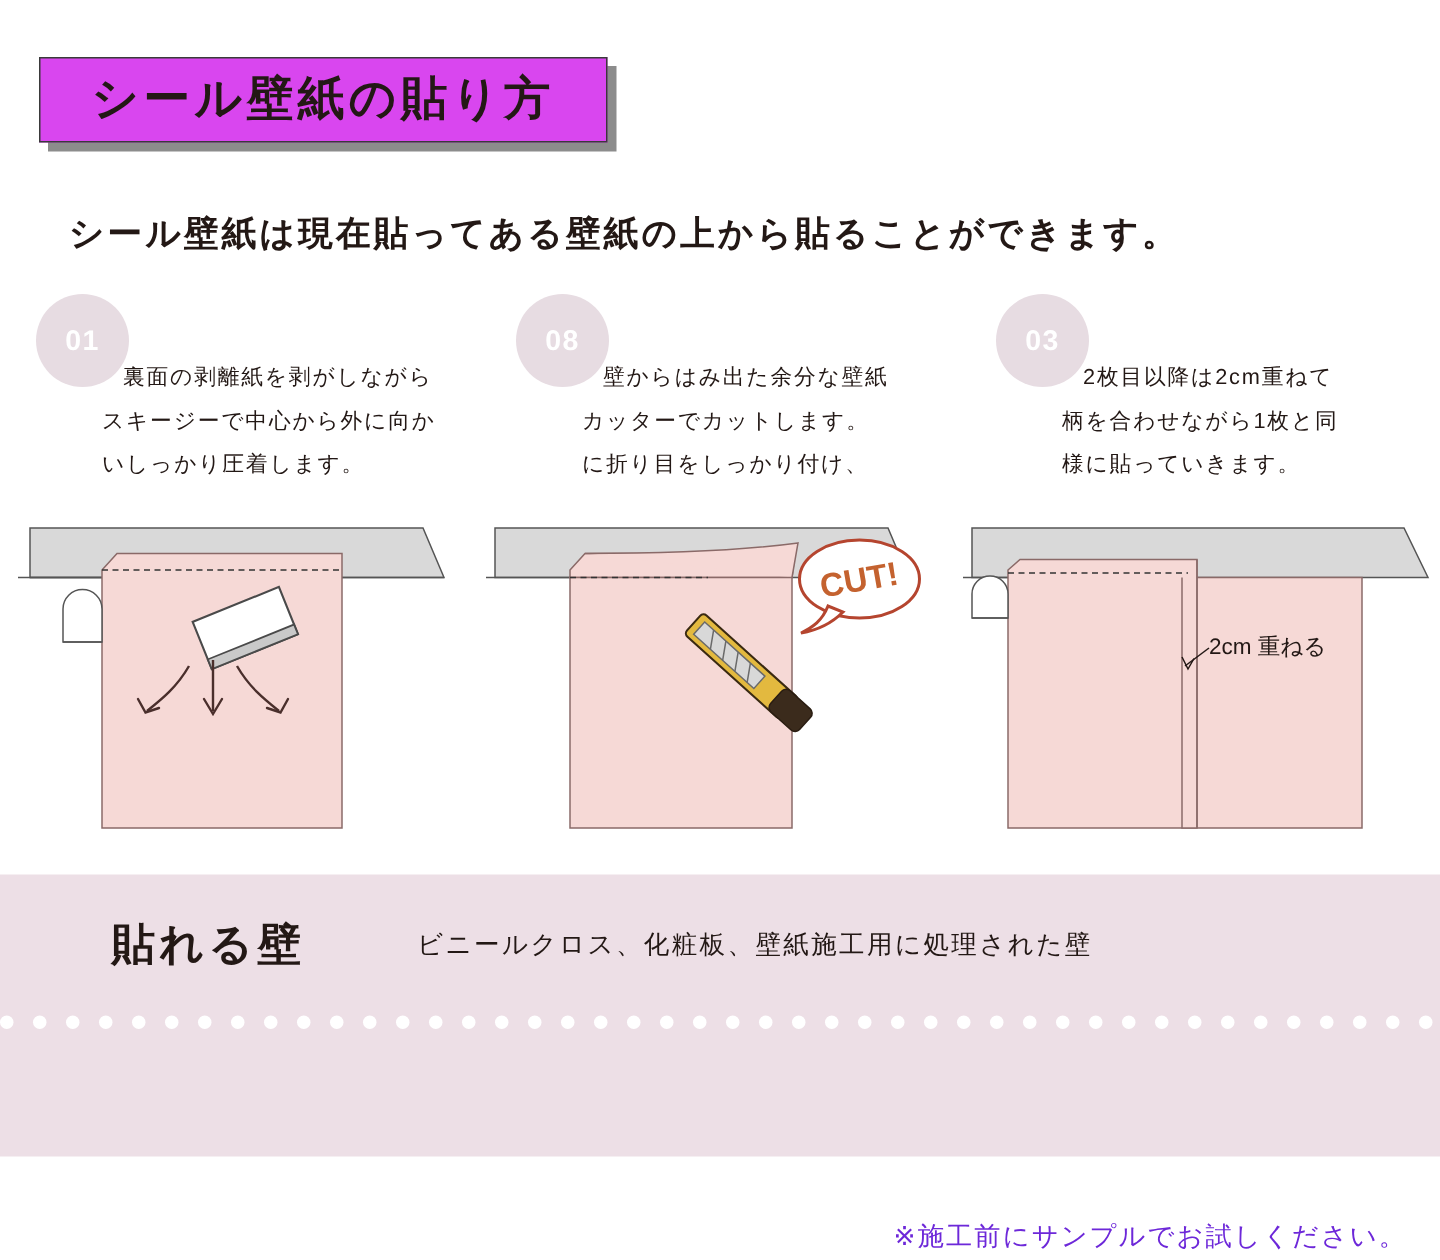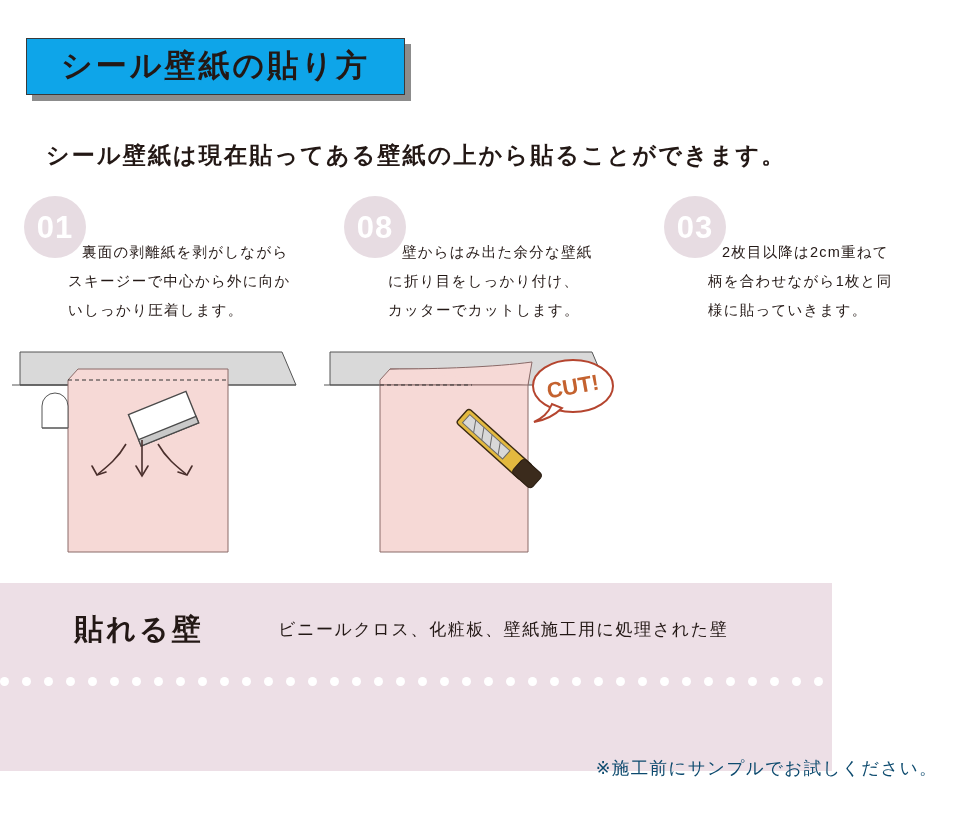--- a/index.html
+++ b/index.html
@@ -18,21 +18,21 @@
 
   
   .title-wrap {
     position: absolute;
     left: 26px;
     top: 38px;
   }
   .title-box {
     position: relative;
     border: 1px solid #3a3a3a;
-    background: #0ea5e9;
+    background: #d946ef;
     padding: 11px 34px 13px 34px;
     display: inline-block;
     box-shadow: 6px 6px 0 0 #8c8c8c;
   }
   .title-text {
     font-size: 31px;
     font-weight: bold;
     letter-spacing: 3px;
     line-height: 1;
     color: #231815;
@@ -70,21 +70,21 @@
     width: 62px;
     height: 62px;
     border-radius: 50%;
     background: #e7dce2;
     display: flex;
     align-items: center;
     justify-content: center;
   }
   .step-badge span {
     color: #ffffff;
-    font-size: 31px;
+    font-size: 19px;
     font-weight: bold;
     letter-spacing: 1px;
     line-height: 1;
   }
   .step-text {
     position: relative;
     z-index: 2;
     padding-left: 68px;
     padding-right: 16px;
     padding-top: 42px;
@@ -110,21 +110,21 @@
     height: 225px;
     position: relative;
   }
   .illus svg { display: block; }
 
   
   .panel {
     position: absolute;
     left: 0;
     top: 583px;
-    width: 832px;
+    width: 960px;
     height: 188px;
     background: #eddfe6;
   }
   .panel-row {
     position: relative;
     height: 94px;
     display: flex;
     align-items: center;
   }
   .panel-label {
@@ -159,24 +159,24 @@
     border-radius: 50%;
     background: #ffffff;
     margin-right: 13px;
     flex: none;
   }
 
   
   .footer-note {
     position: absolute;
     right: 22px;
-    top: 756px;
+    top: 812px;
     font-size: 17.5px;
     letter-spacing: 1.4px;
-    color: #0c4a6e;
+    color: #6d28d9;
     white-space: nowrap;
   }
 </style>
 </head>
 <body>
 
 <div class="title-wrap">
   <div class="title-box">
     <div class="title-text">シール壁紙の貼り方</div>
   </div>
@@ -196,22 +196,22 @@
       <div>いしっかり圧着します。</div>
     </div>
   </div>
 
   <div class="step">
     <div class="step-badge">
       <span>08</span>
     </div>
     <div class="step-text">
       <div class="indent">壁からはみ出た余分な壁紙</div>
+      <div>カッターでカットします。</div>
       <div>に折り目をしっかり付け、</div>
-      <div>カッターでカットします。</div>
     </div>
   </div>
 
   <div class="step">
     <div class="step-badge">
       <span>03</span>
     </div>
     <div class="step-text">
       <div class="indent">2枚目以降は2cm重ねて</div>
       <div>柄を合わせながら1枚と同</div>
@@ -285,20 +285,53 @@
       </g>
 
       <g>
         <ellipse cx="253" cy="46" rx="40" ry="26" fill="#ffffff" stroke="#b5452f" stroke-width="2"></ellipse>
         <path d="M232 64 C228 74, 222 78, 214 82 C226 80, 236 74, 242 68 Z" fill="#ffffff" stroke="#b5452f" stroke-width="2"></path>
         <text x="253" y="54" font-family="'Liberation Sans', sans-serif" font-size="22" font-weight="bold" fill="#c4622f" text-anchor="middle" transform="rotate(-10 253 48)">CUT!</text>
       </g>
     </svg>
   </div>
 
+  <div class="illus">
+    <svg width="320" height="225" viewBox="0 0 320 225" xmlns="http://www.w3.org/2000/svg">
+
+      <g>
+        <path d="M8 12 L296 12 L312 45 L8 45 Z" fill="#d9d9d9" stroke="#555" stroke-width="1"></path>
+      </g>
+      <path d="M2 45 L34 45" stroke="#555" stroke-width="1"></path>
+
+      <g>
+        <path d="M148 45 L268 45 L268 212 L148 212 Z" fill="#f6d9d6" stroke="#8a6a68" stroke-width="1"></path>
+      </g>
+
+      <g>
+        <path d="M32 40 L40 33 L158 33 L158 212 L32 212 Z" fill="#f6d9d6" stroke="#8a6a68" stroke-width="1"></path>
+        <path d="M32 42 L152 42" stroke="#333" stroke-width="1" stroke-dasharray="4,3"></path>
+      </g>
+
+      <g>
+        <path d="M148 45 L148 212" stroke="#8a6a68" stroke-width="1"></path>
+        <path d="M158 33 L158 212" stroke="#8a6a68" stroke-width="1"></path>
+      </g>
+
+      <g>
+        <path d="M8 72 L8 56 A12 12 0 0 1 32 56 L32 72 Z" fill="#ffffff" stroke="#555" stroke-width="1"></path>
+        <path d="M8 72 L32 72" stroke="#555" stroke-width="1"></path>
+      </g>
+
+      <path d="M150 104 L166 92" stroke="#231815" stroke-width="1"></path>
+      <path d="M148 98 L152 106 L156 99" stroke="#231815" stroke-width="1" fill="none"></path>
+
+      <text x="166" y="96" font-family="'Liberation Sans', sans-serif" font-size="15" fill="#231815">2cm 重ねる</text>
+    </svg>
+  </div>
 
 </div>
 
 <div class="panel">
 
   <div class="panel-row">
     <div class="panel-label">貼れる壁</div>
     <div class="panel-body">
       <div>ビニールクロス、化粧板、壁紙施工用に処理された壁</div>
     </div>

